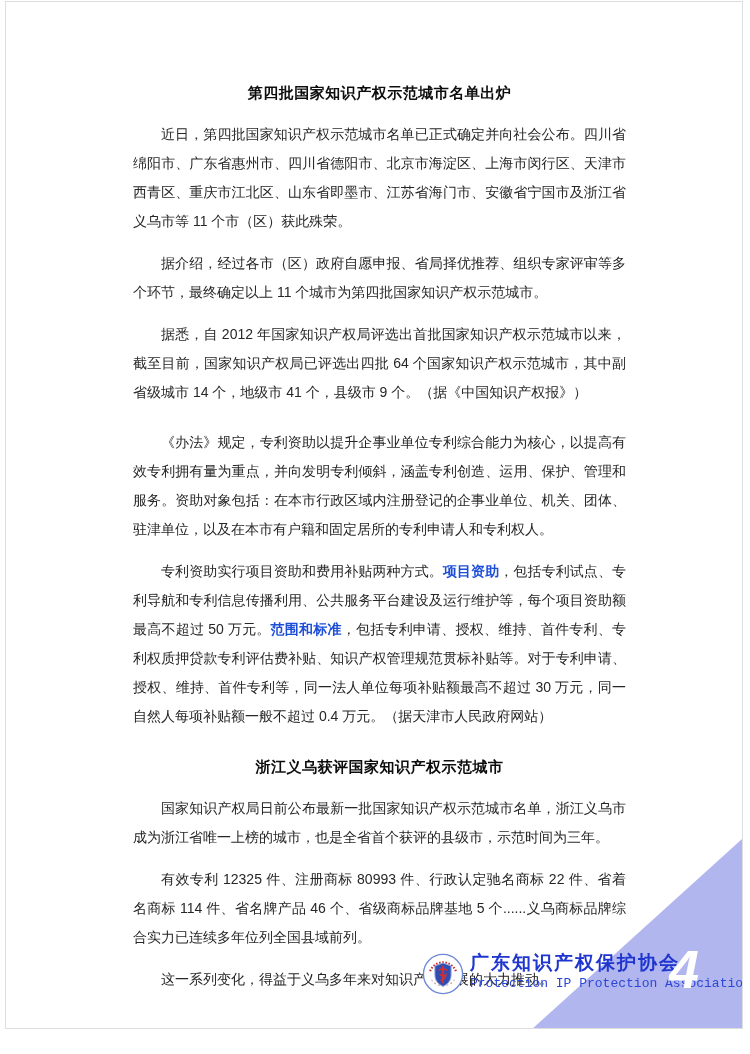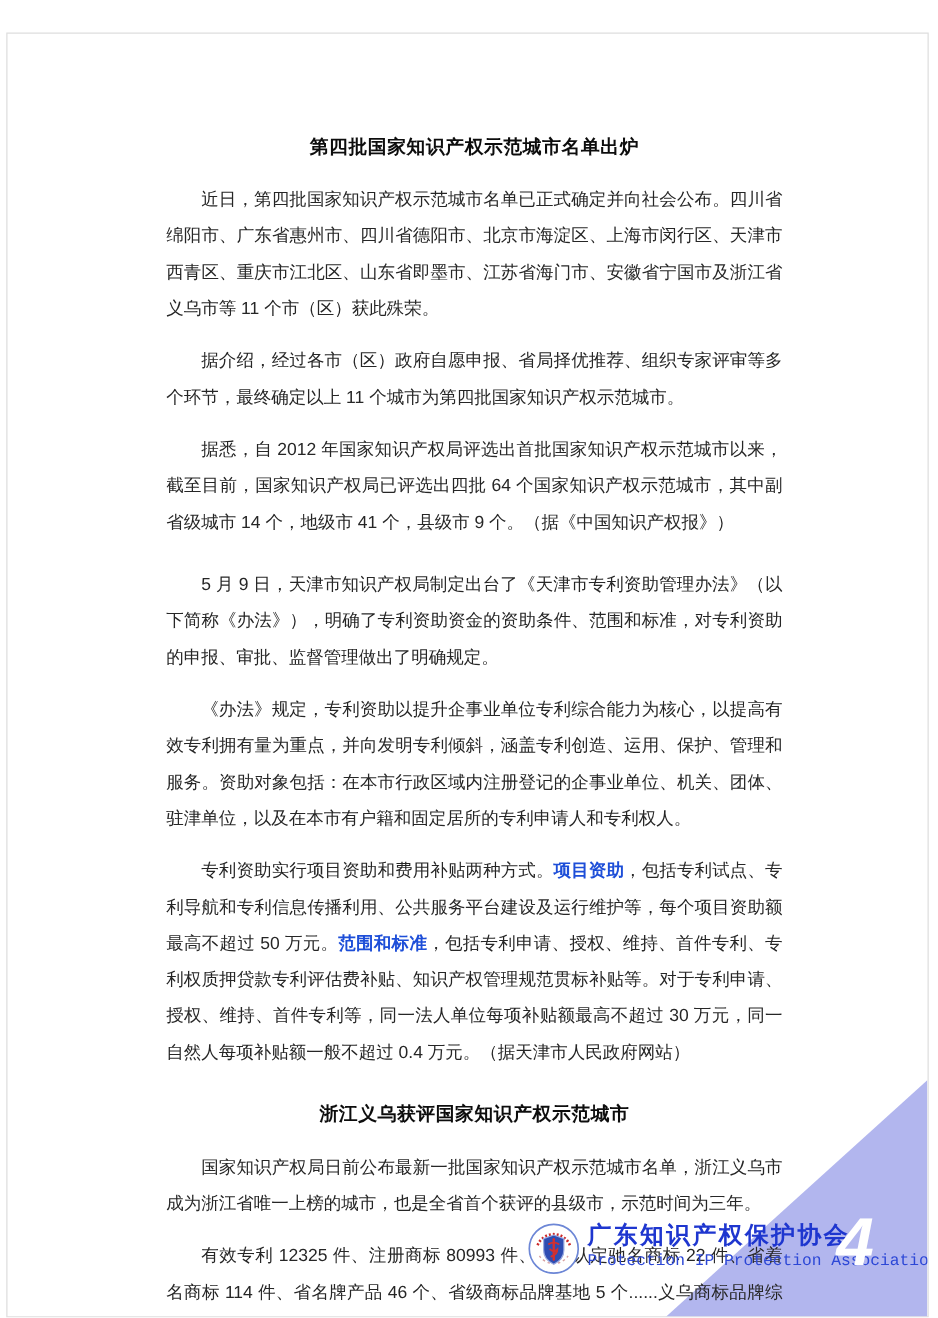--- a/index.html
+++ b/index.html
@@ -3,21 +3,21 @@
 <meta charset="utf-8">
 <style>
   html,body { margin:0; padding:0; }
   body {
     width:750px; height:1054px; position:relative;
     background:#ffffff;
     font-family:"Liberation Sans", sans-serif;
     -webkit-font-smoothing:antialiased;
   }
   .card {
-    position:absolute; left:5px; top:26px;
+    position:absolute; left:5px; top:1px;
     width:738px; height:1028px;
     background:#ffffff;
     border:1px solid #dedede;
     box-sizing:border-box;
     overflow:hidden;
   }
   .content {
     position:relative; z-index:2;
     padding:76px 103px 0 114px;
   }
@@ -66,21 +66,20 @@
 <div class="card">
 
   <main class="content" id="doc-content">
       <section class="section">
         <h2 class="section-title">第四批国家知识产权示范城市名单出炉</h2>
         <p class="paragraph"><span>近日，第四批国家知识产权示范城市名单已正式确定并向社会公布。四川省绵阳市、广东省惠州市、四川省德阳市、北京市海淀区、上海市闵行区、天津市西青区、重庆市江北区、山东省即墨市、江苏省海门市、安徽省宁国市及浙江省义乌市等 11 个市（区）获此殊荣。</span></p>
         <p class="paragraph"><span>据介绍，经过各市（区）政府自愿申报、省局择优推荐、组织专家评审等多个环节，最终确定以上 11 个城市为第四批国家知识产权示范城市。</span></p>
         <p class="paragraph"><span>据悉，自 2012 年国家知识产权局评选出首批国家知识产权示范城市以来，截至目前，国家知识产权局已评选出四批 64 个国家知识产权示范城市，其中副省级城市 14 个，地级市 41 个，县级市 9 个。（据《中国知识产权报》）</span></p>
       </section>
       <section class="section">
-        <p class="paragraph"><span>5 月 9 日，天津市知识产权局制定出台了《天津市专利资助管理办法》（以下简称《办法》），明确了专利资助资金的资助条件、范围和标准，对专利资助的申报、审批、监督管理做出了明确规定。</span></p>
         <p class="paragraph"><span>《办法》规定，专利资助以提升企事业单位专利综合能力为核心，以提高有效专利拥有量为重点，并向发明专利倾斜，涵盖专利创造、运用、保护、管理和服务。资助对象包括：在本市行政区域内注册登记的企事业单位、机关、团体、驻津单位，以及在本市有户籍和固定居所的专利申请人和专利权人。</span></p>
         <p class="paragraph"><span>专利资助实行项目资助和费用补贴两种方式。</span><b>项目资助</b><span>，包括专利试点、专利导航和专利信息传播利用、公共服务平台建设及运行维护等，每个项目资助额最高不超过 50 万元。</span><b>范围和标准</b><span>，包括专利申请、授权、维持、首件专利、专利权质押贷款专利评估费补贴、知识产权管理规范贯标补贴等。对于专利申请、授权、维持、首件专利等，同一法人单位每项补贴额最高不超过 30 万元，同一自然人每项补贴额一般不超过 0.4 万元。（据天津市人民政府网站）</span></p>
       </section>
       <section class="section">
         <h2 class="section-title">浙江义乌获评国家知识产权示范城市</h2>
         <p class="paragraph"><span>国家知识产权局日前公布最新一批国家知识产权示范城市名单，浙江义乌市成为浙江省唯一上榜的城市，也是全省首个获评的县级市，示范时间为三年。</span></p>
         <p class="paragraph"><span>有效专利 12325 件、注册商标 80993 件、行政认定驰名商标 22 件、省着名商标 114 件、省名牌产品 46 个、省级商标品牌基地 5 个......义乌商标品牌综合实力已连续多年位列全国县域前列。</span></p>
         <p class="paragraph"><span>这一系列变化，得益于义乌多年来对知识产权发展的大力推动。</span></p>
       </section>
     </main>

